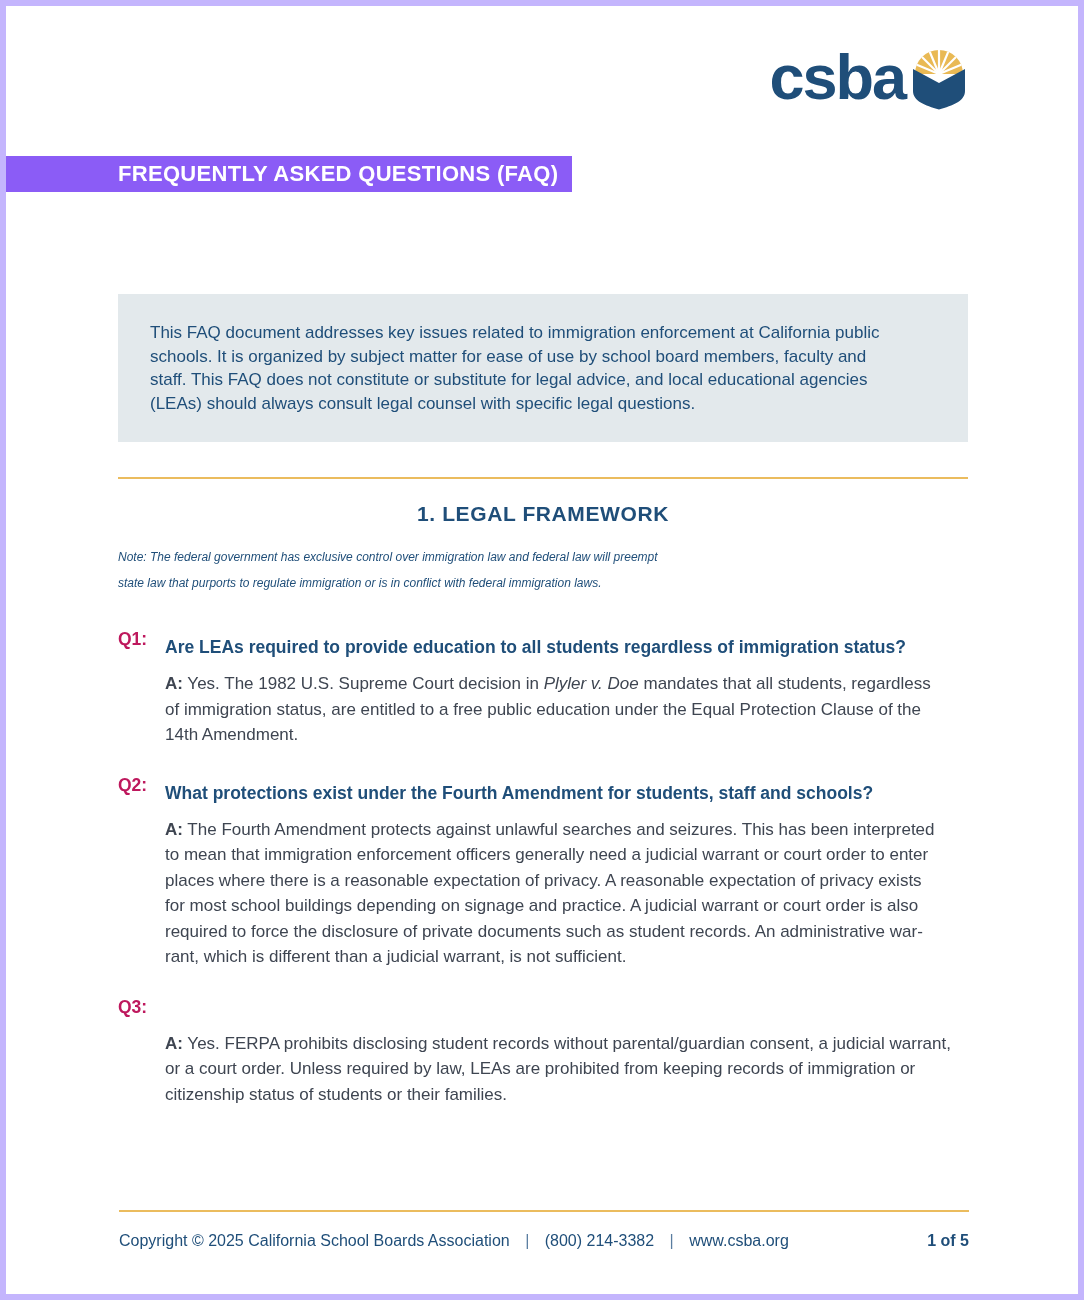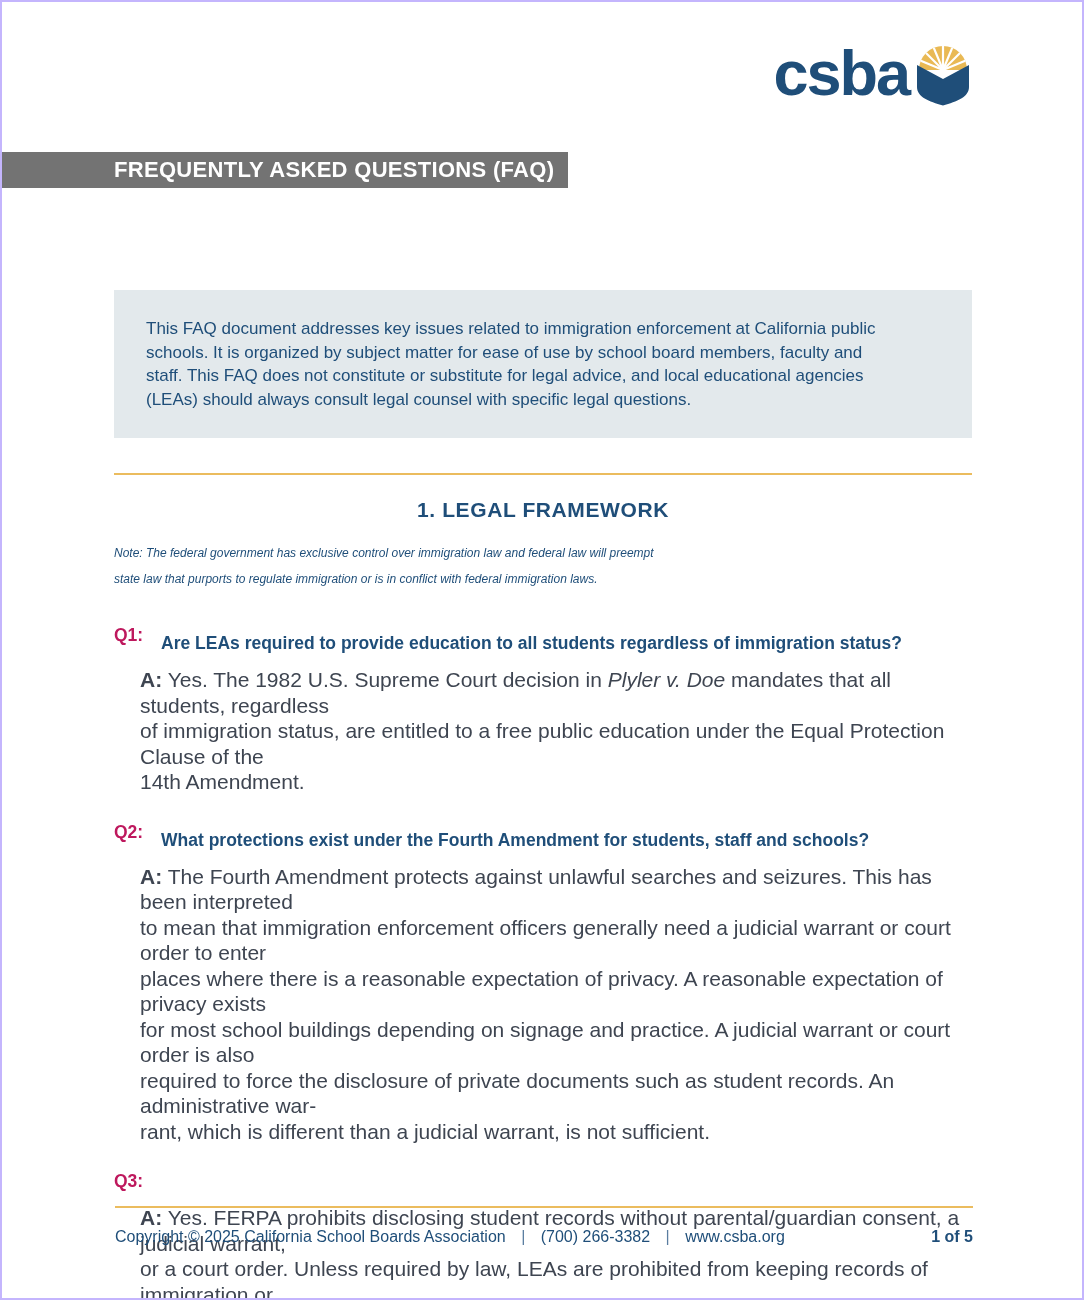--- a/index.html
+++ b/index.html
@@ -6,21 +6,21 @@
   html, body { background: #ffffff; }
   body {
     width: 1084px; height: 1300px;
     font-family: "Liberation Sans", sans-serif;
     position: relative;
   }
   .page {
     position: relative;
     width: 1084px; height: 1300px;
     background: #ffffff;
-    border: 2px solid #c4b5fd;
+    border: 6px solid #c4b5fd;
     padding: 0 110px 0 112px;
     overflow: hidden;
   }
   
   .logo-row {
     margin-top: 38px;
     height: 66px;
     display: flex;
     justify-content: flex-end;
     align-items: center;
@@ -33,21 +33,21 @@
     letter-spacing: -2px;
     line-height: 60px;
   }
   .book-icon { margin-left: 5px; margin-top: 2px; }
   
   .banner {
     margin-left: -112px;
     margin-top: 46px;
     width: 566px;
     height: 36px;
-    background: #737373;
+    background: #8b5cf6;
     color: #ffffff;
     font-size: 22px;
     font-weight: 700;
     letter-spacing: 0.3px;
     line-height: 36px;
     padding-left: 112px;
   }
   
   .title {
     margin-top: 17px;
@@ -104,24 +104,24 @@
   }
   .q-text {
     color: #1F4E79;
     font-size: 17.5px;
     font-weight: 700;
     line-height: 26px;
     white-space: pre-line;
     margin-top: 8px;
   }
   .answer {
-    margin-left: 26px;
+    margin-left: 47px;
     margin-top: 11px;
     color: #3E4551;
-    font-size: 21px;
+    font-size: 17px;
     line-height: 25.5px;
     white-space: pre-line;
   }
   .answer strong { font-weight: 700; }
   .answer em { font-style: italic; }
   
   .footer {
     position: absolute;
     left: 113px; right: 109px;
     top: 1204px;
@@ -215,21 +215,21 @@
 or a court order. Unless required by law, LEAs are prohibited from keeping records of immigration or
 citizenship status of students or their families.</span></p>
   </div>
 
   <footer class="footer">
     <hr class="gold-rule">
     <div class="footer-row">
       <div class="footer-left">
         <span>Copyright © 2025 California School Boards Association</span>
         <span class="sep">|</span>
-        <span>(700) 266-3382</span>
+        <span>(800) 214-3382</span>
         <span class="sep">|</span>
         <span>www.csba.org</span>
       </div>
       <span class="page-num">1 of 5</span>
     </div>
   </footer>
 
 </div>
 
 </body></html>

